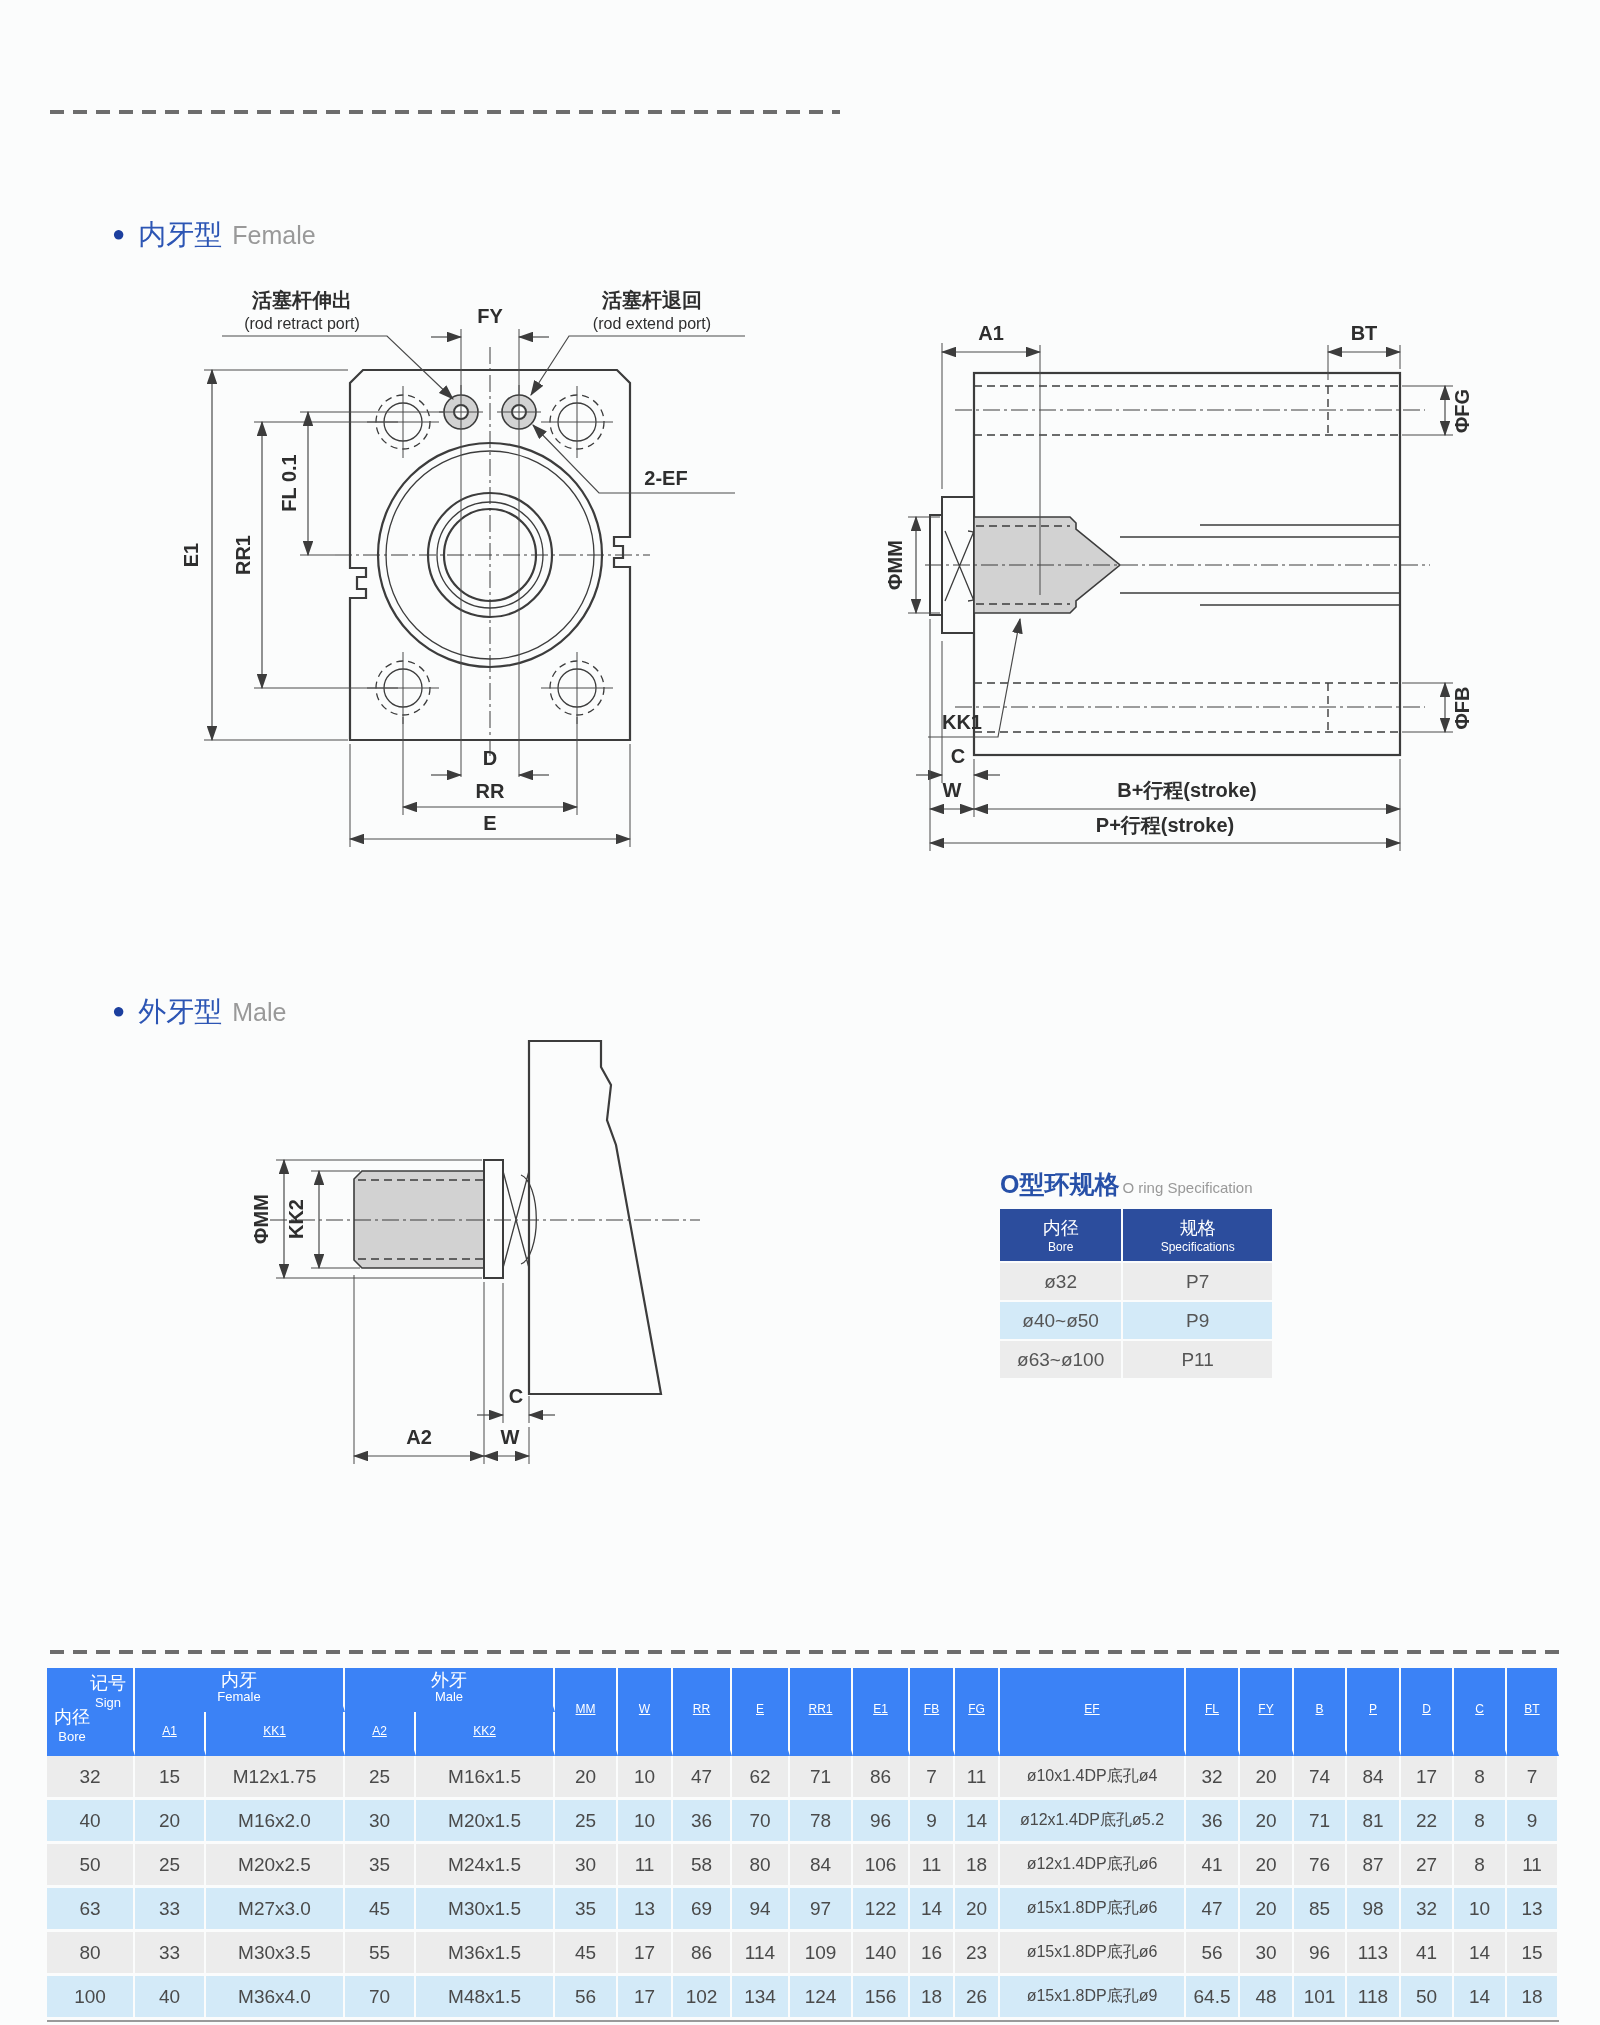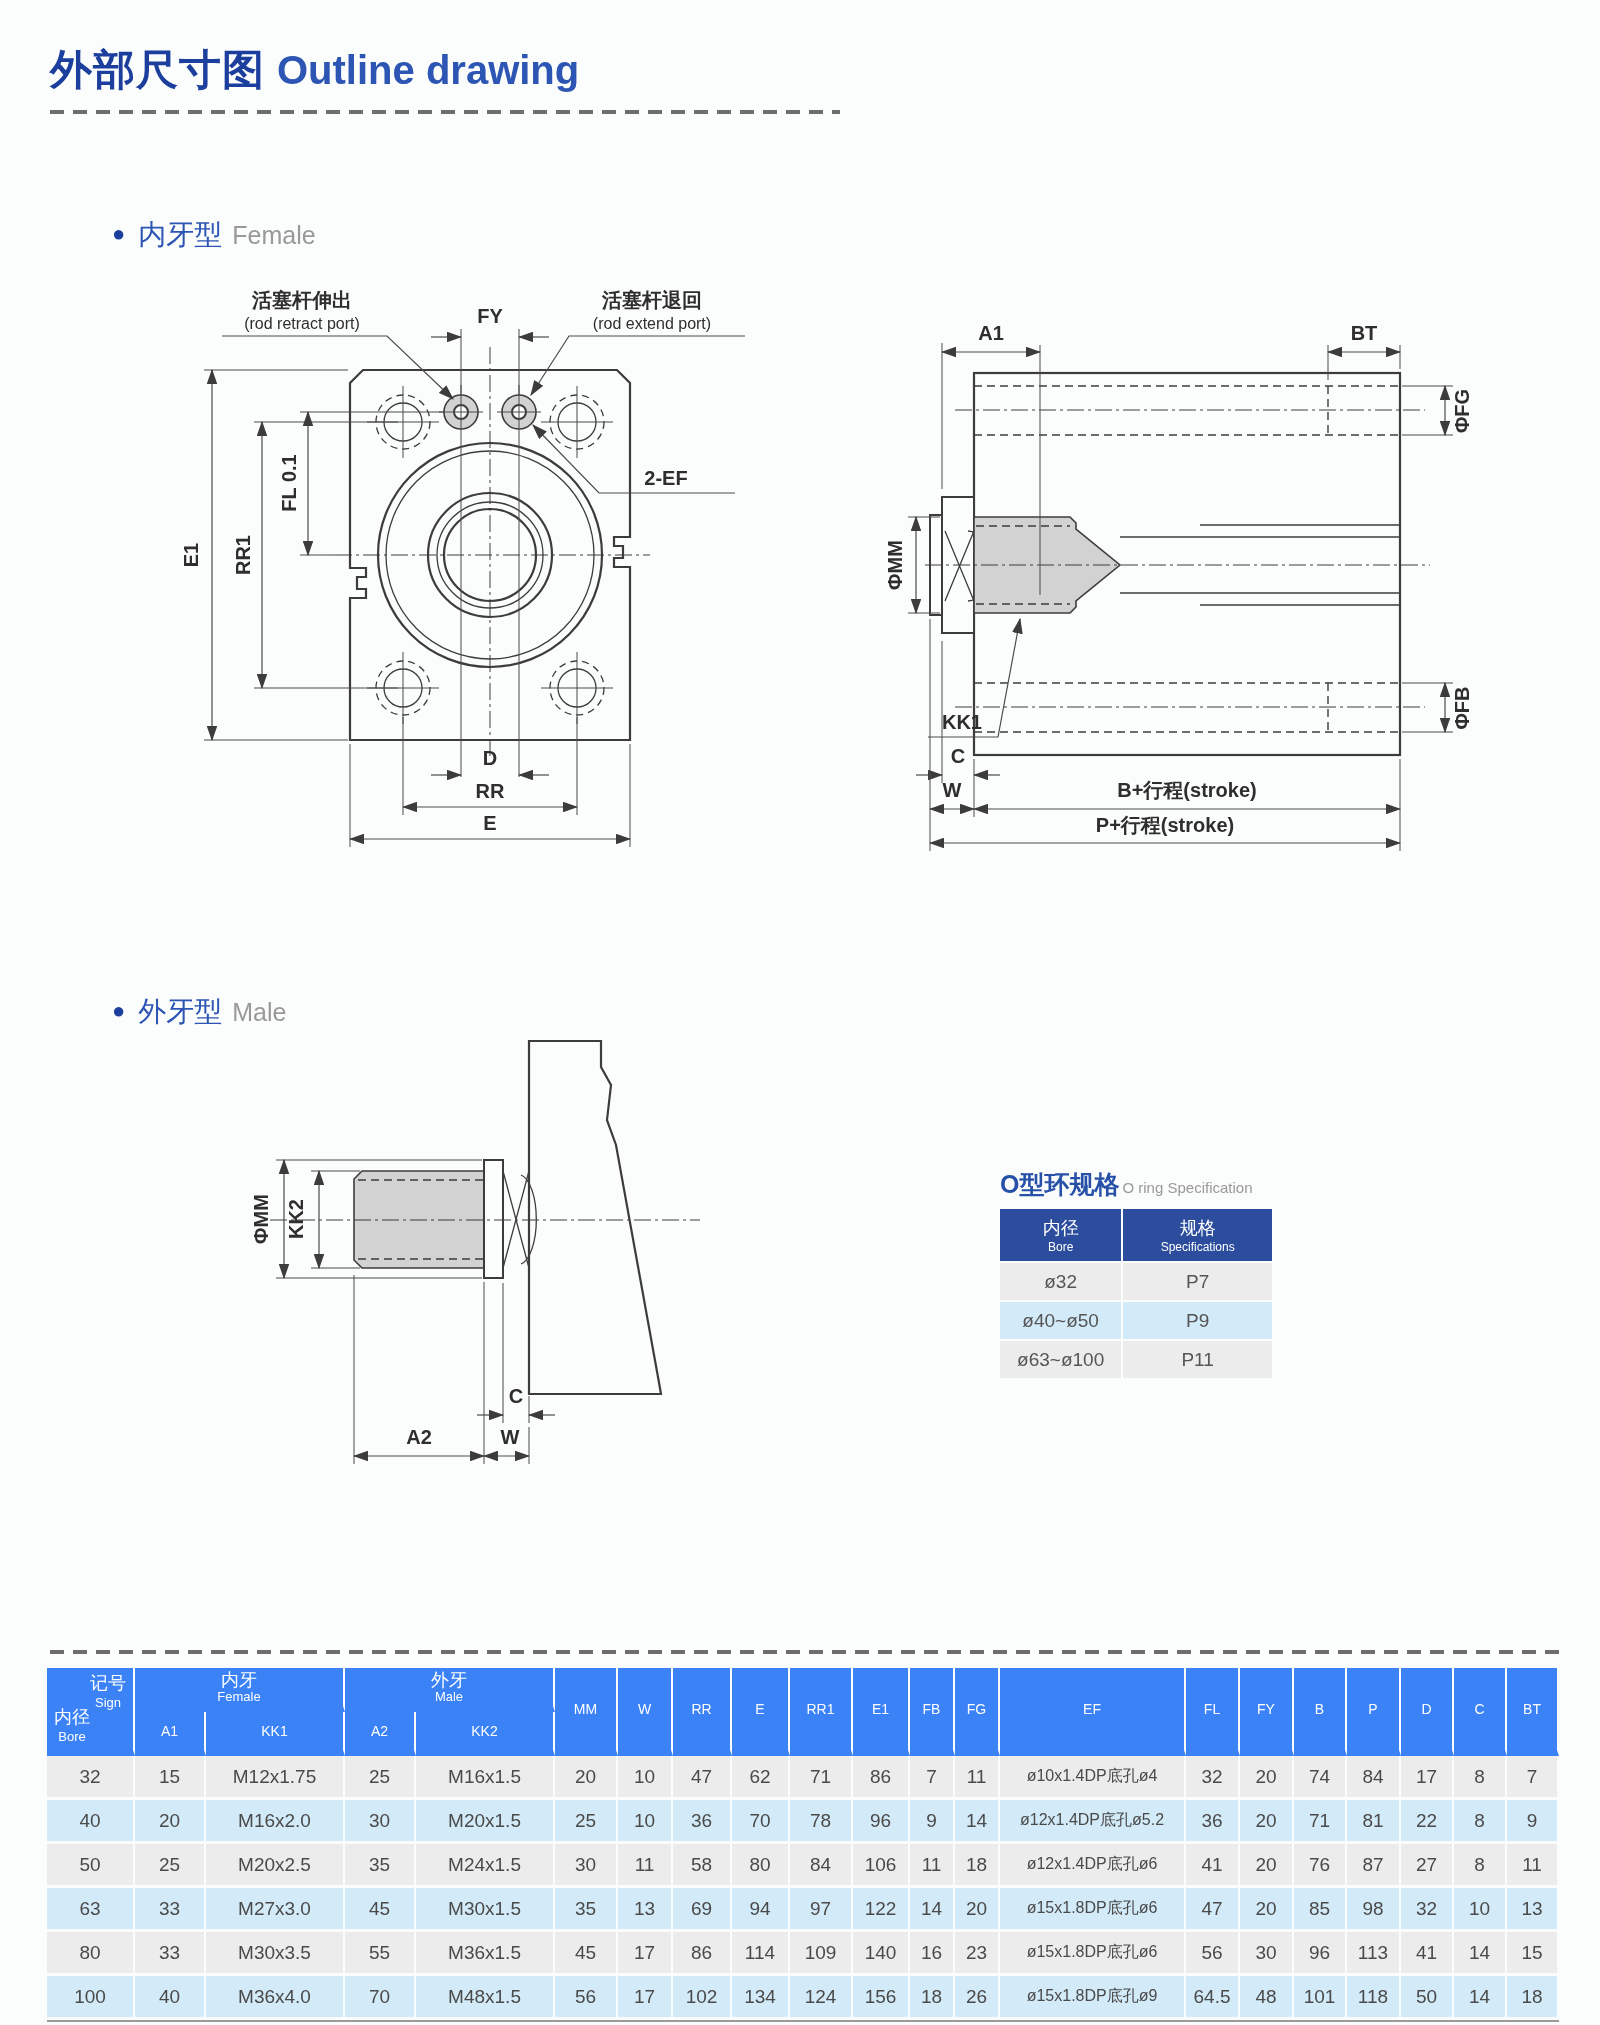--- a/index.html
+++ b/index.html
@@ -55,21 +55,21 @@
   .spec-title .zh { font-size:40px; font-weight:bold; color:#1c3f9e; }
   .spec-title .en { font-size:38px; font-weight:600; color:#2c55b4; margin-left:12px; }
   .spec-table { position:absolute; left:47px; top:1668px; width:1512px;
       border-collapse:separate; border-spacing:0; table-layout:fixed; border-bottom:2px solid #9a9a9a; }
   .spec-table th { background:#3b82f6; color:#fff; font-weight:normal;
       border-right:2px solid #fbfcfc; border-bottom:6px solid #3b82f6; }
   .spec-table .h1 { height:44px; }
   .spec-table .h2 { height:44px; font-size:19px; }
   .spec-table th .l1 { font-size:18px; line-height:20px; }
   .spec-table th .l2 { font-size:13px; line-height:14px; }
-  .spec-table th.single { font-size:14px; }
+  .spec-table th.single { font-size:12px;text-decoration:underline; }
   .spec-table td { text-align:center; height:44px; font-size:19px; color:#4a4a4a;
       border-right:2px solid #fbfcfc; border-bottom:3px solid #fbfcfc; }
   .spec-table td.ef-cell { font-size:16px; }
   .diag { position:relative; background-image:linear-gradient(to bottom right,
       transparent calc(50% - 1.2px), #fff calc(50% - 1.2px), #fff calc(50% + 1.2px), transparent calc(50% + 1.2px)); }
   .diag .sign { position:absolute; top:5px; right:7px; text-align:center; }
   .diag .bore { position:absolute; bottom:5px; left:7px; text-align:center; }
 </style>
 </head>
 <body>
@@ -77,23 +77,20 @@
 <div class="page">
 
   <svg width="0" height="0">
     <defs>
       <marker id="arr" markerWidth="13" markerHeight="9" refX="12" refY="4.5" orient="auto-start-reverse">
         <path d="M0,0 L13,4.5 L0,9 Z" fill="#3c3c3c"></path>
       </marker>
     </defs>
   </svg>
 
-  <div class="main-title">
-    <span class="zh">外部尺寸图</span><span class="en">Outline drawing</span>
-  </div>
   <div class="dash-line" style="left:50px; top:110px; width:790px;"></div>
 
 
   <div class="sec-label" style="left:112px; top:216px;">
     <span class="bullet">●</span><span class="zh">内牙型</span><span class="en">Female</span>
   </div>
 
   <svg style="left:150px; top:285px;" width="710" height="620" viewBox="0 0 710 620">
 
     <path class="outline" d="M213,85 H467 L480,98 V252 H464 v9 h9 v12 h-9 v9 h16 V455 H200 V313 h16 v-9 h-9 v-12 h9 v-9 h-16 V98 Z"></path>

